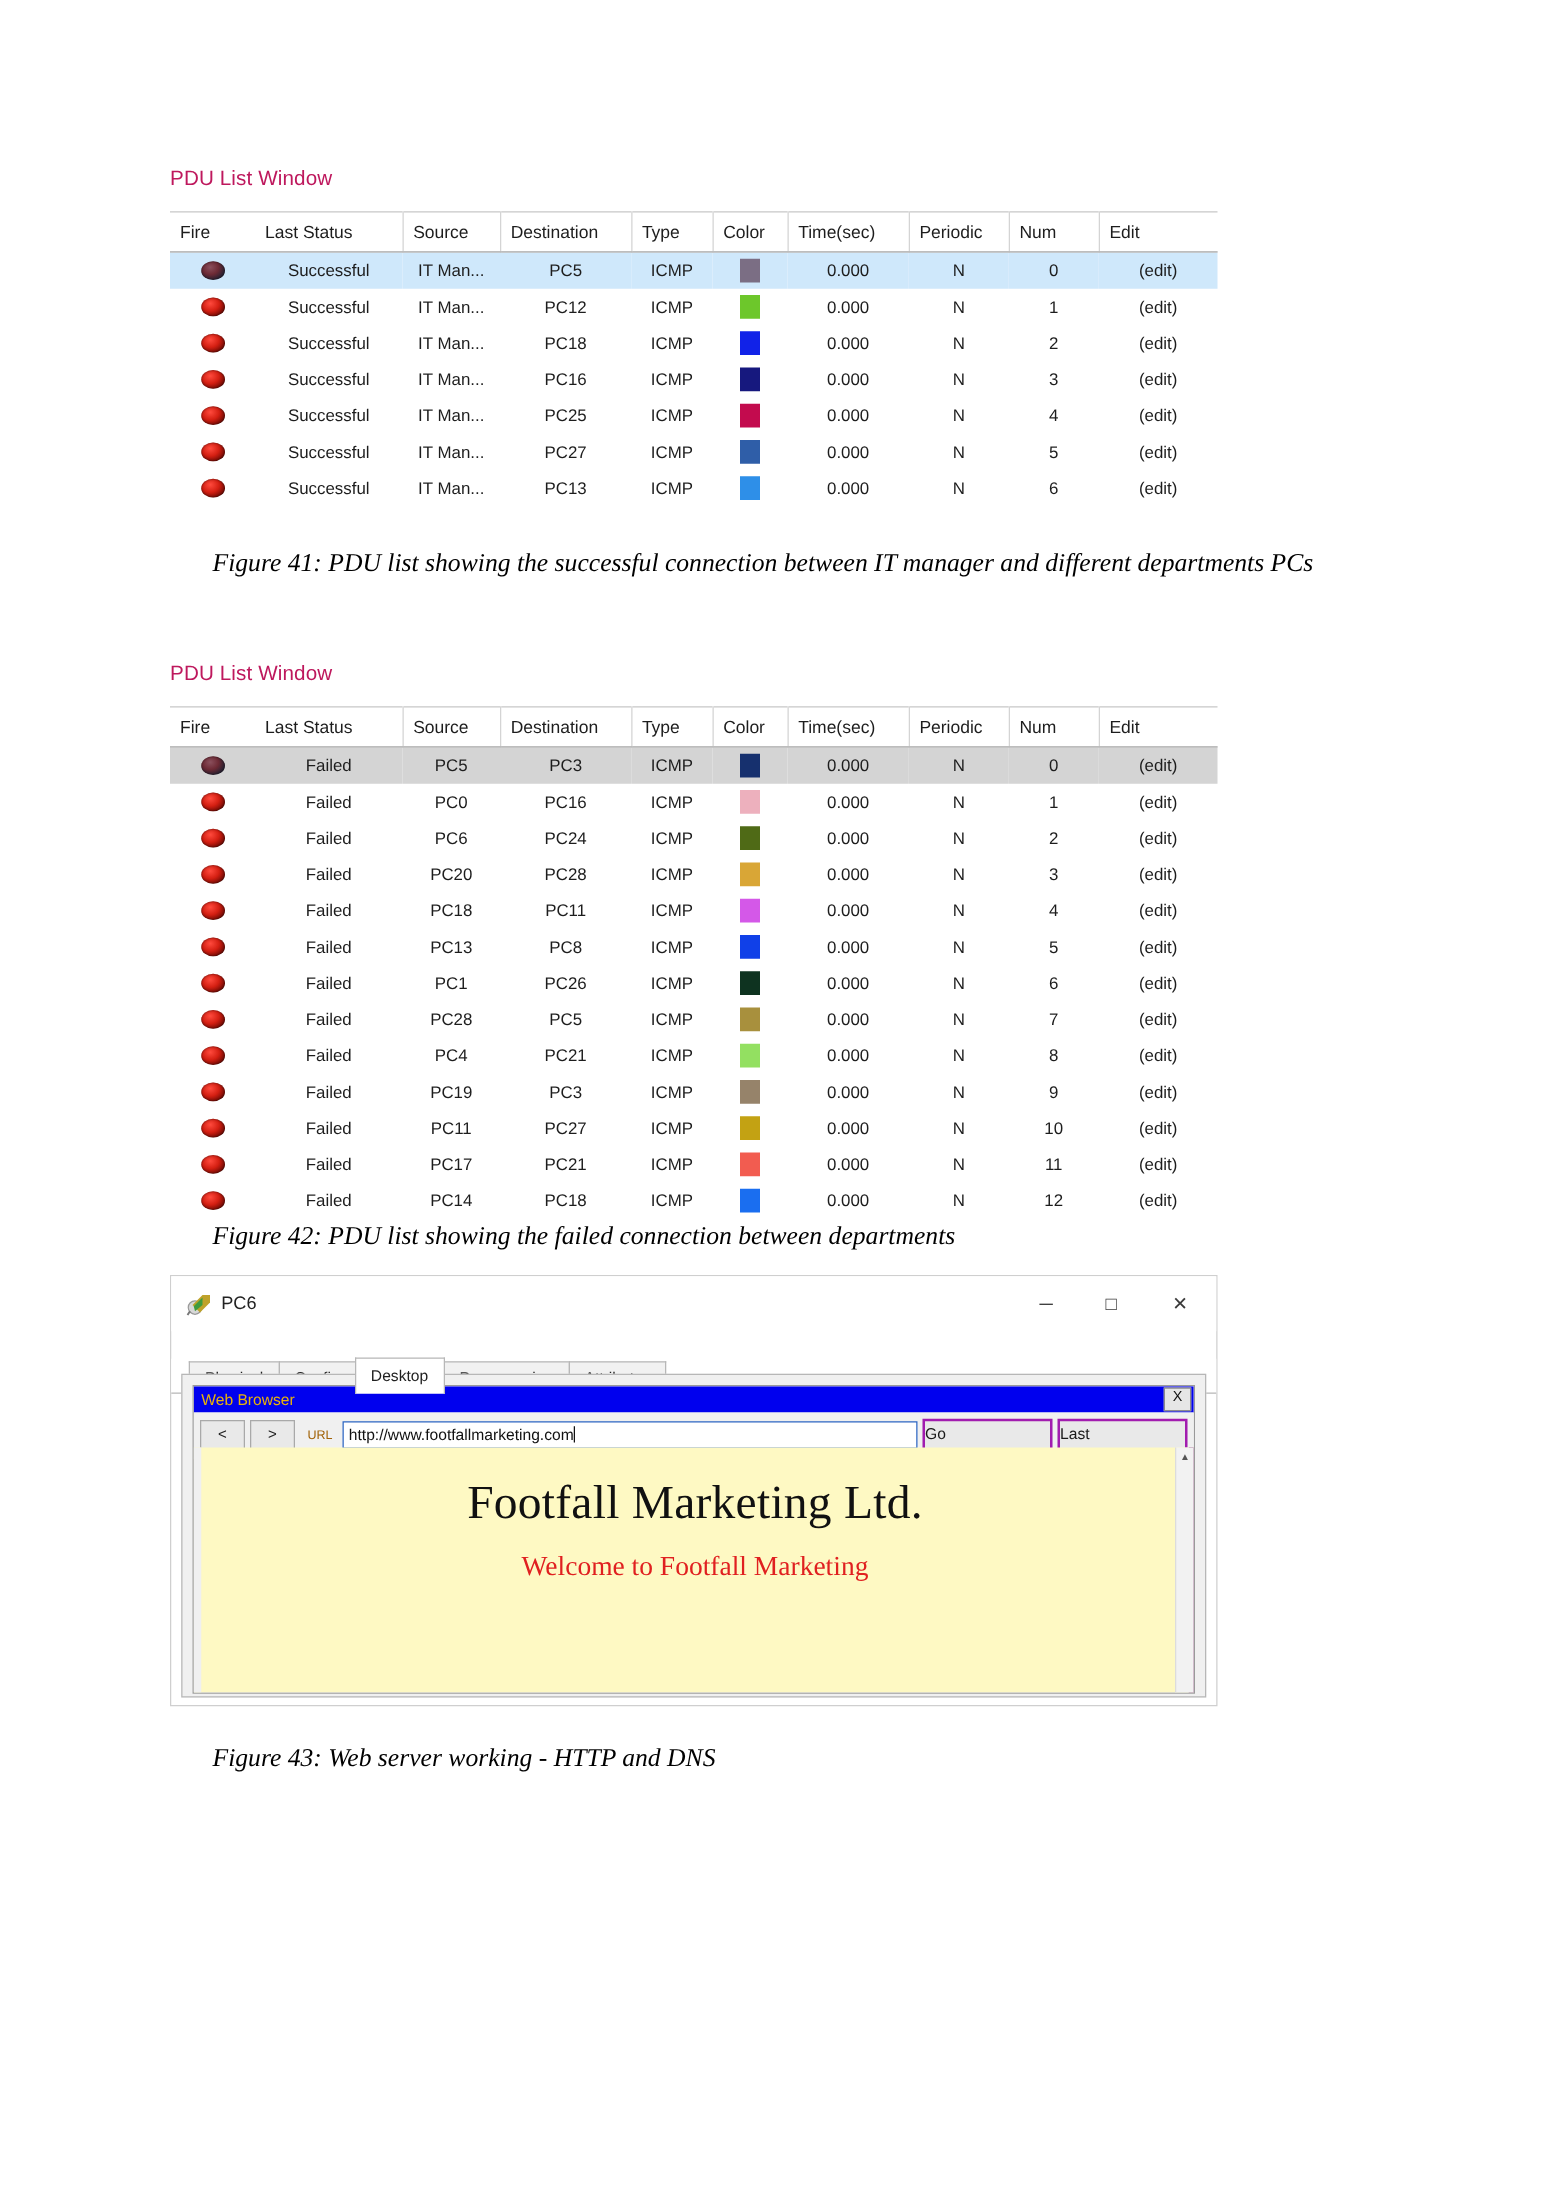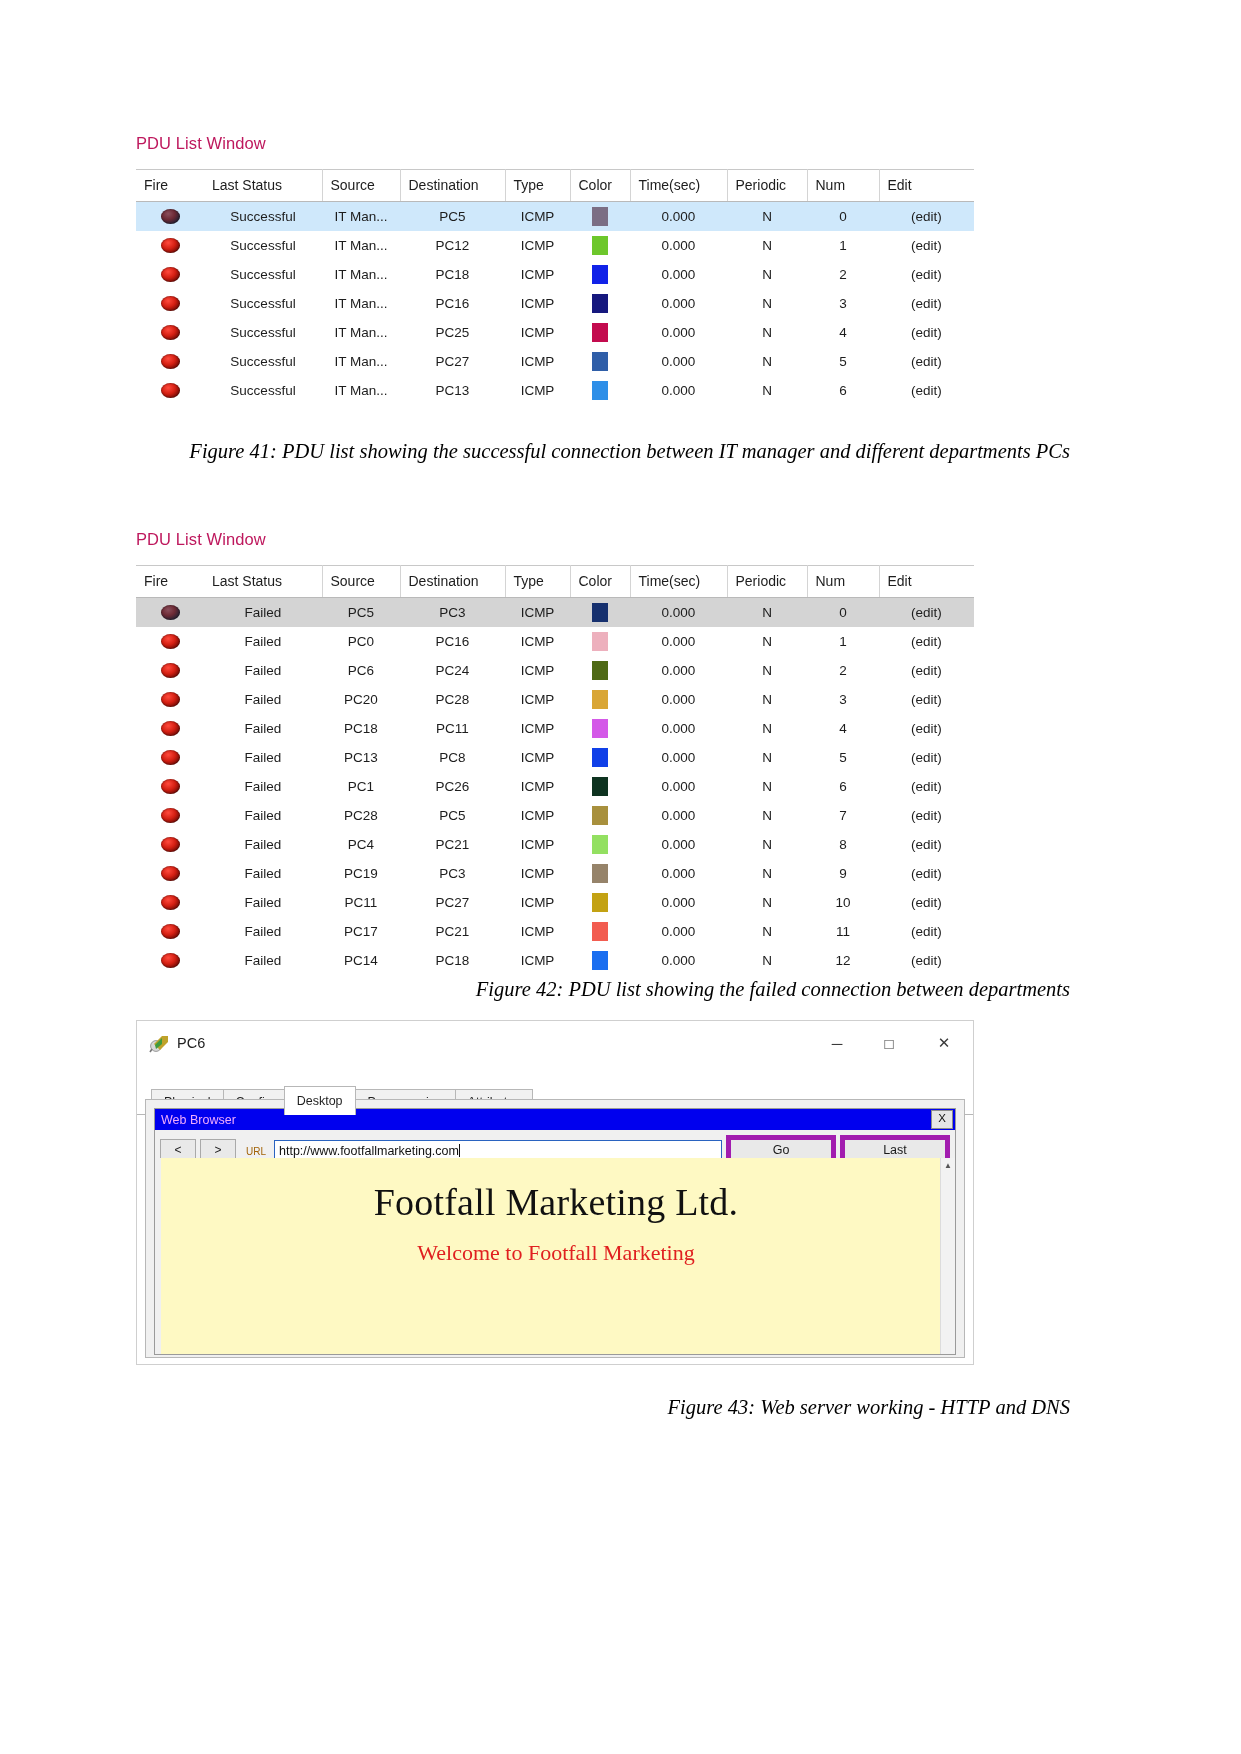--- a/index.html
+++ b/index.html
@@ -114,21 +114,21 @@
   }
   td.col-color { text-align: center; padding-top: 3px; padding-bottom: 3px; }
 
   
   .caption {
     position: absolute;
     font-family: "Liberation Serif", serif;
     font-style: italic;
     font-size: 20.5px;
     color: #000000;
-    text-align: right;
+    text-align: left;
     line-height: 1.9;
     width: 900px;
     left: 170px;
   }
   #caption-41 { top: 432px; }
   #caption-42 { top: 970px; }
   #caption-43 { top: 1388px; }
 
   
   #pc6-window {
@@ -229,21 +229,21 @@
   }
   .browser-titlebar {
     height: 21px;
     background: #0000ee;
     display: flex;
     align-items: center;
     padding: 0 2px 0 6px;
     box-sizing: border-box;
   }
   .browser-titlebar .bt-text {
-    color: #f0abfc;
+    color: #eab308;
     font-size: 12.5px;
   }
   .bt-close {
     margin-left: auto;
     width: 20px;
     height: 17px;
     background: #e6e6e6;
     border: 1px solid #8c8c8c;
     color: #111;
     font-size: 11.5px;
@@ -293,24 +293,24 @@
     width: 1px;
     height: 13px;
     background: #111;
     vertical-align: -2px;
     margin-left: 0px;
   }
   .go-btn, .stop-btn {
     width: 100px;
     height: 22px;
     background: #e9e9e9;
-    border: 5px solid #a21caf;
+    border: 2px solid #a21caf;
     font-size: 12.5px;
     color: #1a1a1a;
-    text-align: center;
+    text-align: left;
     line-height: 20px;
   }
   .page-view {
     position: absolute;
     left: 0; right: 0;
     top: 49px;
     bottom: 0;
     background: #fef9c3;
     border-left: 6px solid #f0f0f0;
     border-right: 4px solid #701a75;

